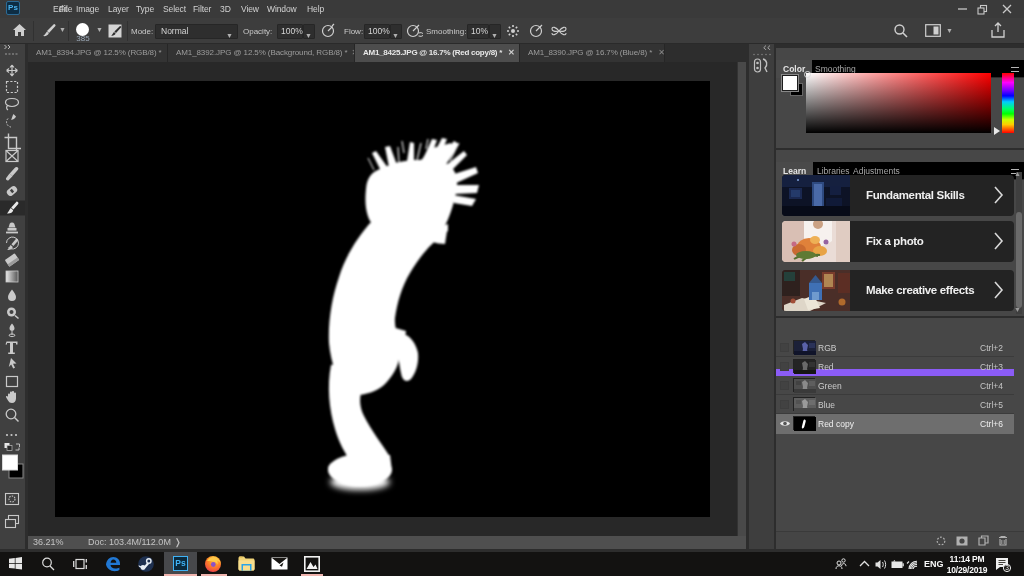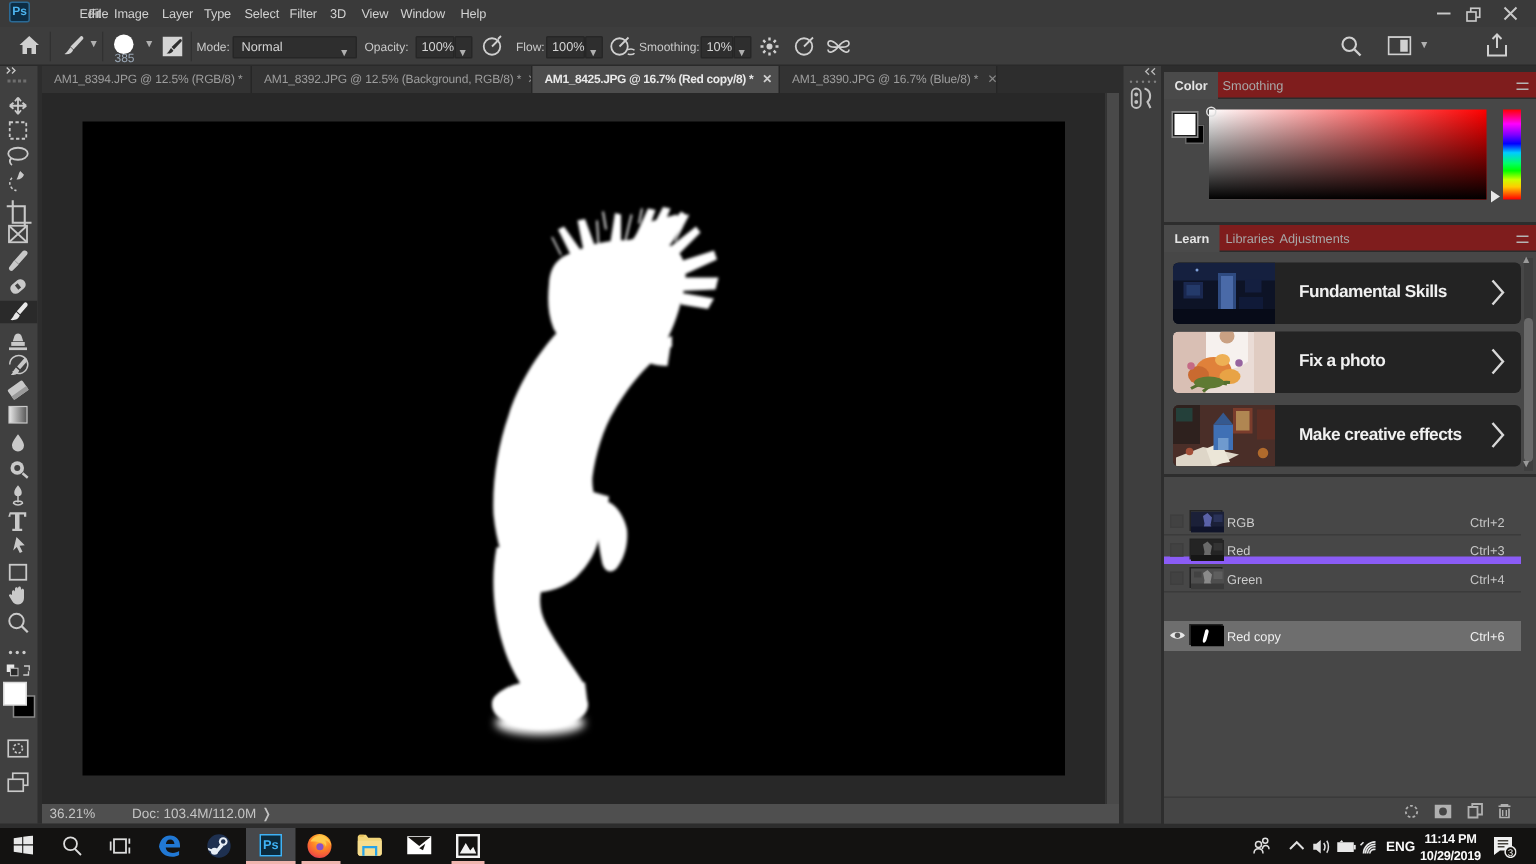--- a/index.html
+++ b/index.html
@@ -40,21 +40,21 @@
   
   #docwin { left:28px; top:62px; width:718px; height:487px; background:#282828; }
   #canvas { left:27px; top:19px; width:655px; height:436px; background:#000; }
   #vscroll { left:709px; top:0; width:9px; height:474px; background:#494949; border-left:1px solid #333;}
   #statusbar { left:0; top:474px; width:718px; height:13px; background:#4f4f4f;
     color:#c4c4c4; font-size:9px; line-height:13px; }
 
   
   #cstrip { left:749px; top:44px; width:25px; height:505px; background:#3e3e3e; }
   .panel { left:776px; width:248px; background:#474747; }
-  .phead { left:0; top:0; width:248px; height:18px; background:#7f1d1d; border-bottom:1px solid #2c2c2c; }
+  .phead { left:0; top:12px; width:248px; height:18px; background:#000000; border-bottom:1px solid #2c2c2c; }
   .ptab { top:0; height:18px; font-size:8.5px; line-height:18px; color:#a8a8a8; padding:0 7px; }
   .ptab.on { background:#4a4a4a; color:#e4e4e4; font-weight:bold; }
   .pmenu { right:5px; top:7px; width:8px; height:5px;
     border-top:1.5px solid #b5b5b5; border-bottom:1.5px solid #b5b5b5; }
 
   
   .card { left:6px; width:232px; height:41px; background:#232323; border-radius:4px; }
   .cthumb { left:0; top:0; width:68px; height:41px; border-radius:4px 0 0 4px; overflow:hidden;}
   .ctitle { left:84px; top:14px; color:#f0f0f0; font-size:11.5px; font-weight:bold; letter-spacing:-0.35px; }
 
@@ -445,21 +445,21 @@
       <div class="abs chbox"></div>
       <div class="abs chthumb"><svg width="22" height="14">
             <rect width="22" height="14" fill="#1b2038"></rect>
             <path d="M8 3 l3 -2 3 3 -1 5 2 4 h-7 l1 -5 Z" fill="#5a62a8"></path>
             <rect x="0" y="10" width="22" height="4" fill="#10142a"></rect>
             <rect x="15" y="2" width="6" height="5" fill="#2a3258"></rect>
           </svg></div>
       <span class="abs chlab">RGB</span>
         <span class="abs chkey">Ctrl+2</span>
     </div>
-    <div class="abs chrow" style="top:39px; border-bottom:5px solid #8b5cf6;">
+    <div class="abs chrow" style="top:39px; border-bottom:7px solid #8b5cf6;">
       <div class="abs chbox"></div>
       <div class="abs chthumb"><svg width="22" height="14">
             <rect width="22" height="14" fill="#242424"></rect>
             <path d="M8 3 l3 -2 3 3 -1 5 2 4 h-7 l1 -5 Z" fill="#6a6a6a"></path>
             <rect x="0" y="10" width="22" height="4" fill="#161616"></rect>
             <rect x="15" y="2" width="6" height="5" fill="#333"></rect>
           </svg></div>
       <span class="abs chlab">Red</span>
         <span class="abs chkey">Ctrl+3</span>
     </div>
@@ -467,20 +467,32 @@
       <div class="abs chbox"></div>
       <div class="abs chthumb"><svg width="22" height="14">
             <rect width="22" height="14" fill="#4e4e4e"></rect>
             <path d="M8 3 l3 -2 3 3 -1 5 2 4 h-7 l1 -5 Z" fill="#8a8a8a"></path>
             <rect x="0" y="10" width="22" height="4" fill="#3a3a3a"></rect>
             <rect x="15" y="2" width="6" height="5" fill="#5e5e5e"></rect>
             <rect x="2" y="2" width="5" height="4" fill="#424242"></rect>
           </svg></div>
       <span class="abs chlab">Green</span>
         <span class="abs chkey">Ctrl+4</span>
+    </div>
+    <div class="abs chrow" style="top:77px; border-bottom:1px solid #3b3b3b;">
+      <div class="abs chbox"></div>
+      <div class="abs chthumb"><svg width="22" height="14">
+            <rect width="22" height="14" fill="#5e5e5e"></rect>
+            <path d="M8 3 l3 -2 3 3 -1 5 2 4 h-7 l1 -5 Z" fill="#9a9a9a"></path>
+            <rect x="0" y="10" width="22" height="4" fill="#474747"></rect>
+            <rect x="15" y="2" width="6" height="5" fill="#6e6e6e"></rect>
+            <rect x="2" y="2" width="5" height="4" fill="#525252"></rect>
+          </svg></div>
+      <span class="abs chlab">Blue</span>
+        <span class="abs chkey">Ctrl+5</span>
     </div>
     <div class="abs chrow" style="top:96px; height:20px; background:#6e6e6e; color:#eee;">
       <svg class="abs" style="left:3px; top:5px;" width="12" height="9" viewBox="0 0 12 9">
         <path d="M1 4.5 C3 1.5 9 1.5 11 4.5 C9 7.5 3 7.5 1 4.5 Z" fill="#e8e8e8"></path>
         <circle cx="6" cy="4.5" r="1.8" fill="#555"></circle>
       </svg>
       <div class="abs chthumb" style="background:#000;"><svg width="22" height="14">
             <rect width="22" height="14" fill="#000"></rect>
             <path d="M10.5 2.5 c1 0 1.5 1 1.2 2 l-1.2 4.5 c-0.3 1.2 -1 2.5 -2 2.5 c-0.8 0 -0.8 -1.5 -0.4 -2.8 l1.2 -4.7 c0.2 -0.9 0.6 -1.5 1.2 -1.5 Z" fill="#fff"></path>
           </svg></div>

